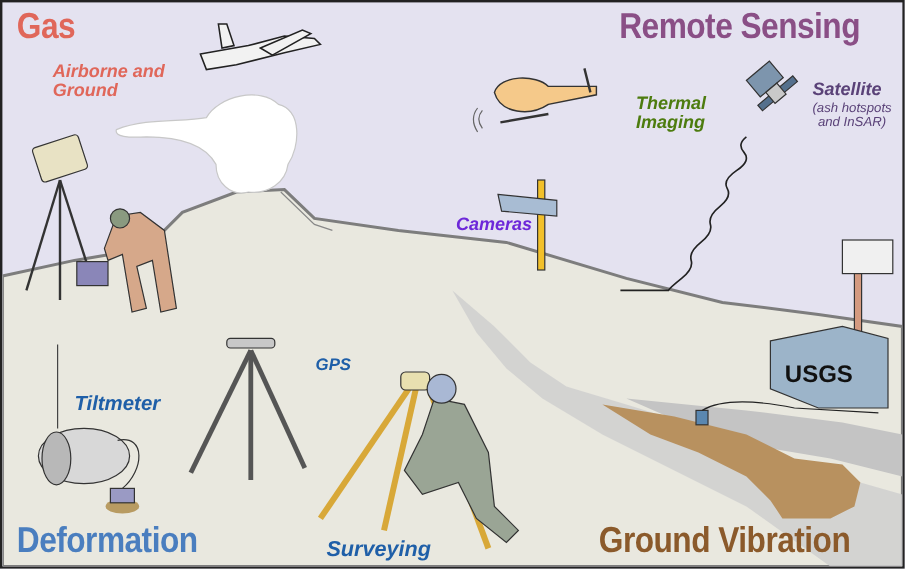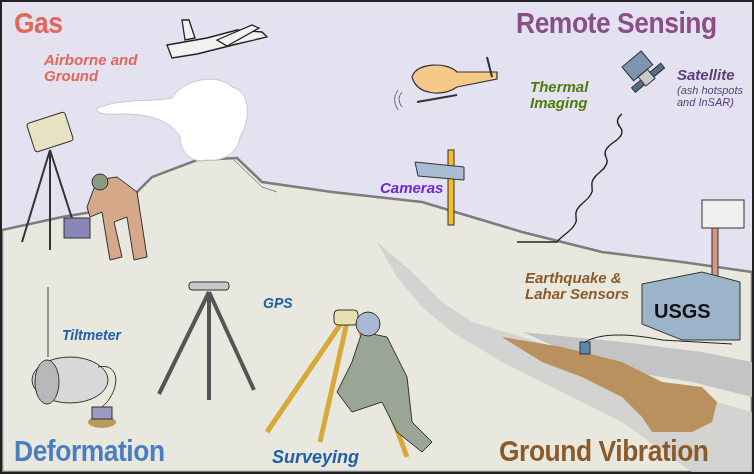--- a/index.html
+++ b/index.html
@@ -118,30 +118,26 @@
   <div>Airborne and</div>
   <div>Ground</div>
 </div>
 
 <div class="label cat" style="left:514px; top:5px; color:#8a4f86;">Remote Sensing</div>
 <div class="label sub" style="left:528px; top:77px; color:#4d7c0f;">
   <div>Thermal</div>
   <div>Imaging</div>
 </div>
 <div class="label sub" style="left:675px; top:65px; color:#5a4278;">Satellite</div>
-<div class="label tiny" style="left:675px; top:83px; color:#5a4278; text-align:left;">
+<div class="label tiny" style="left:675px; top:83px; color:#5a4278; text-align:center;">
   <div>(ash hotspots</div>
   <div>and InSAR)</div>
 </div>
 <div class="label sub" style="left:378px; top:178px; color:#6d28d9;">Cameras</div>
 
 <div class="label cat" style="left:12px; top:433px; color:#4a7ebf;">Deformation</div>
-<div class="label sub" style="left:60px; top:326px; color:#1f5fa8; font-size:14px;text-align:right;">Tiltmeter</div>
+<div class="label sub" style="left:60px; top:326px; color:#1f5fa8; font-size:17px;text-align:right;">Tiltmeter</div>
 <div class="label sub" style="left:233px; top:294px; color:#1f5fa8; font-size:14px;margin-left:28px;">GPS</div>
 <div class="label sub" style="left:270px; top:446px; color:#1f5fa8; font-size:18px;">Surveying</div>
 
 <div class="label cat" style="left:497px; top:433px; color:#8b5a2b;">Ground Vibration</div>
-<div class="label sub" style="left:523px; top:268px; color:#8b5a2b;">
-  <div>Earthquake &amp;</div>
-  <div>Lahar Sensors</div>
-</div>
 
 </div>
 
 </body></html>

